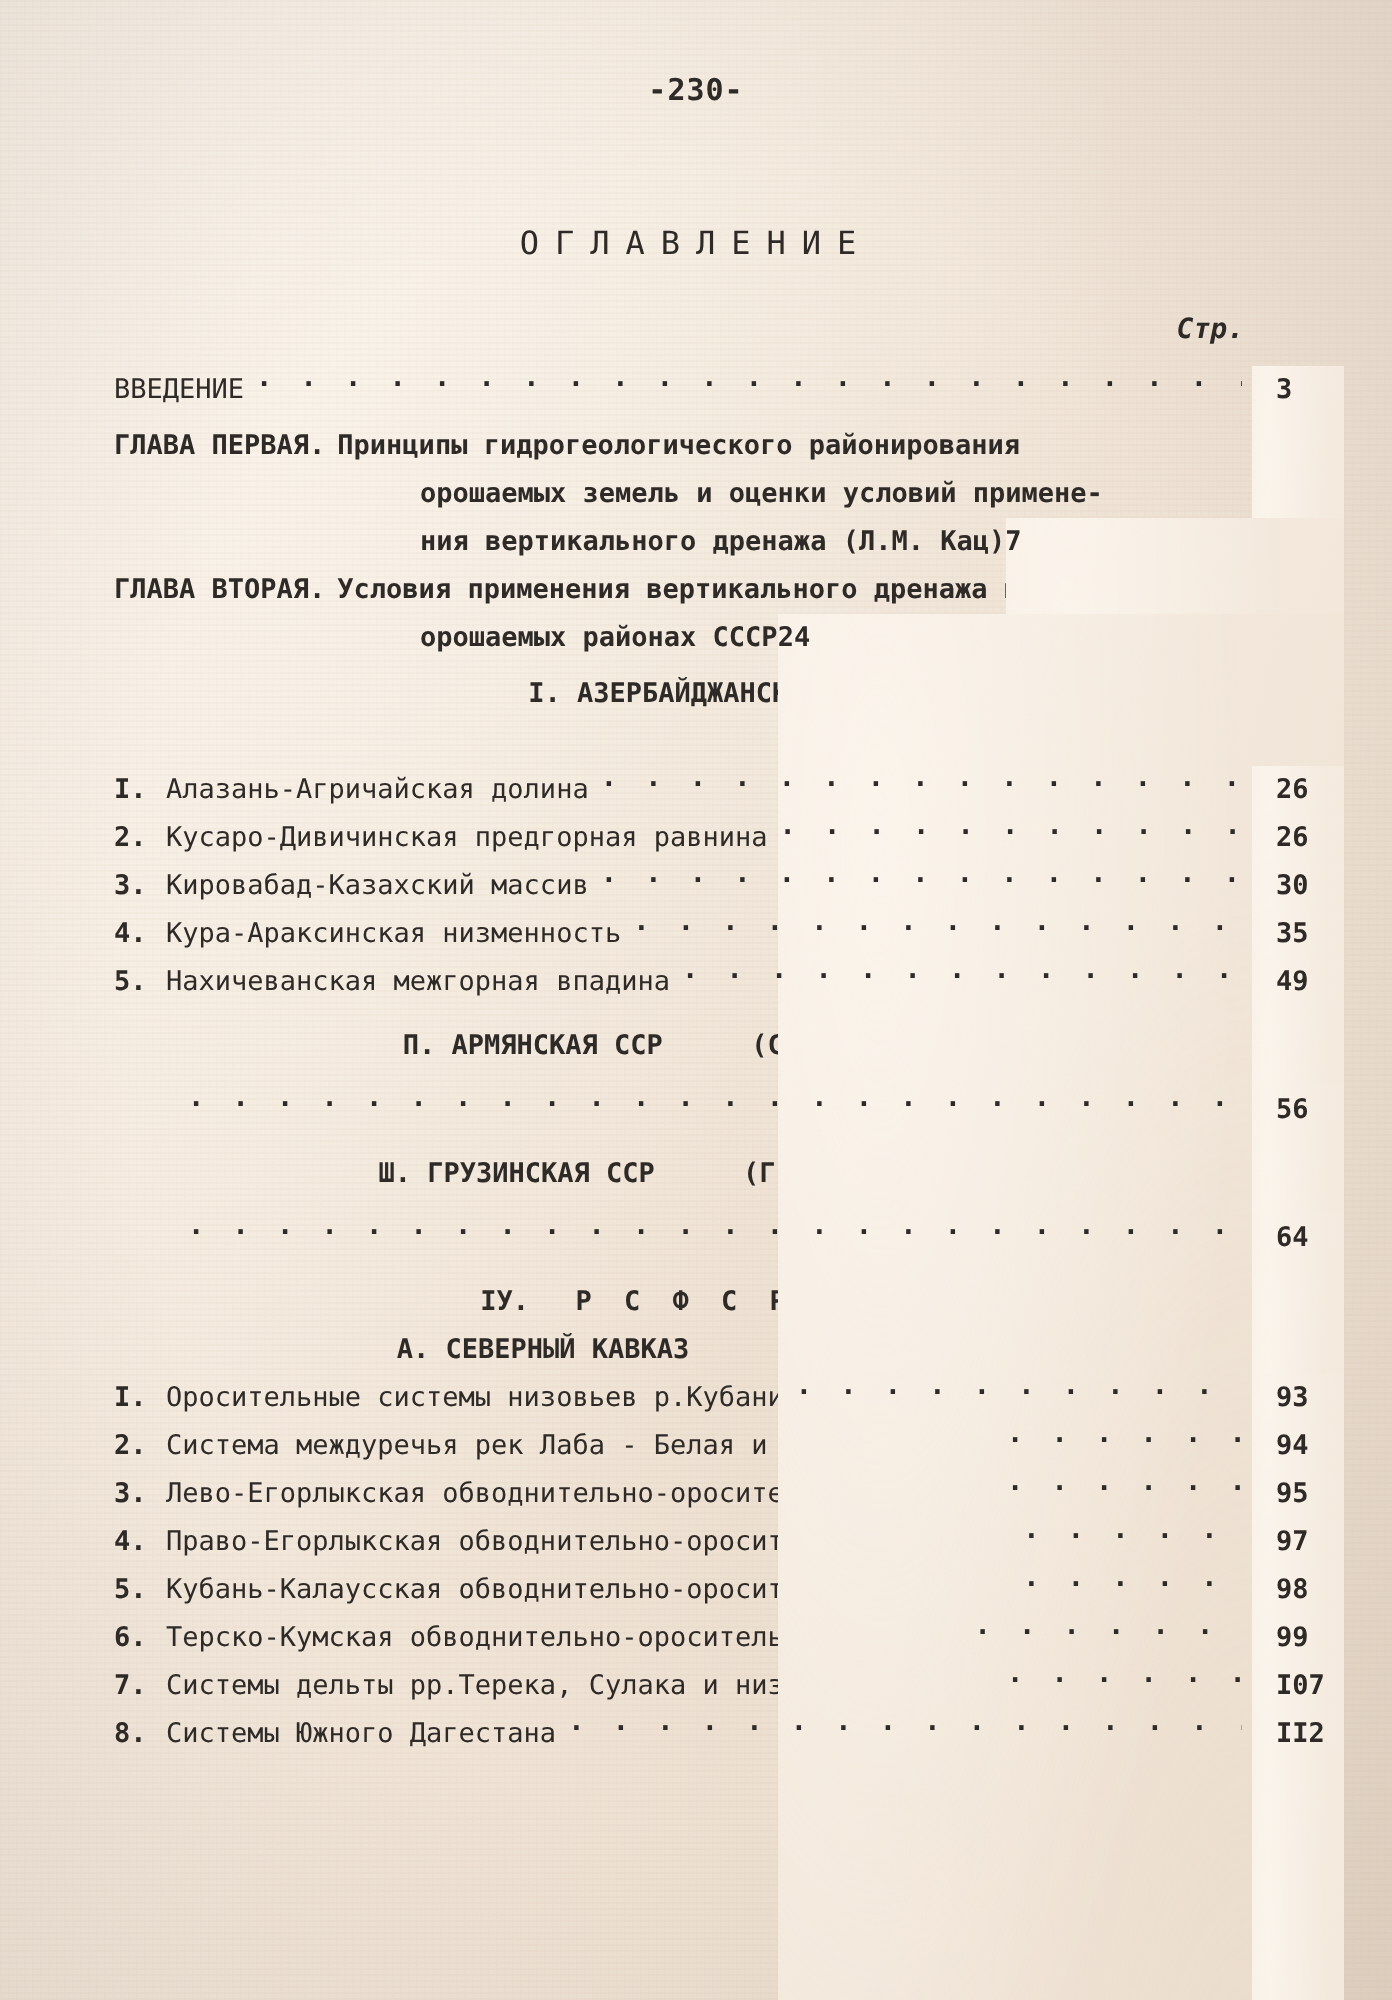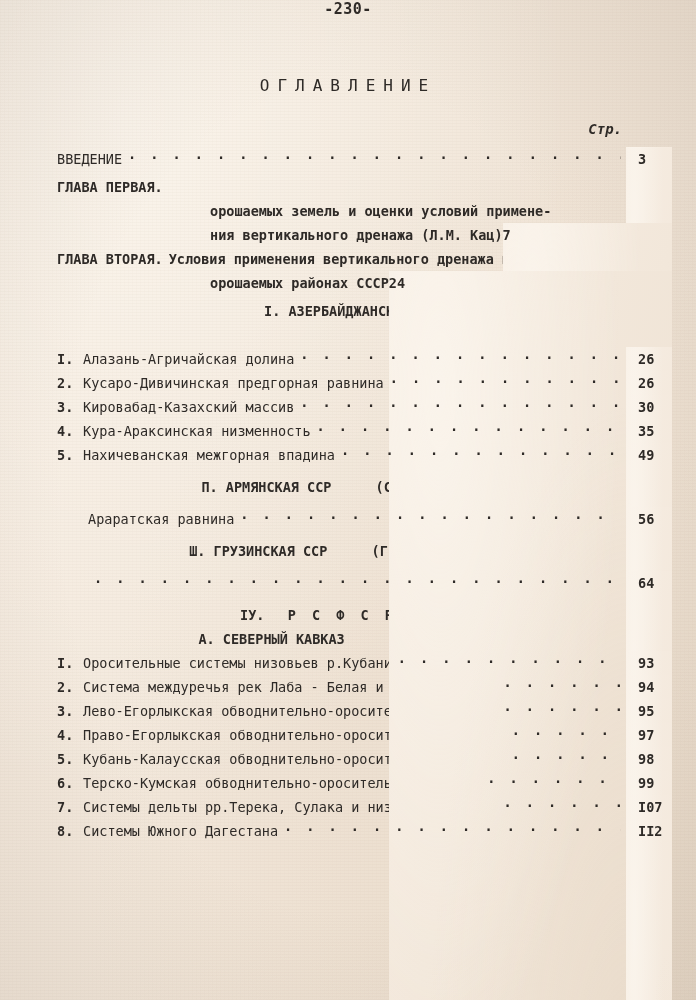--- a/index.html
+++ b/index.html
@@ -45,20 +45,21 @@
   .ink {
     position: relative;
     z-index: 2;
   }
 
   
   .folio {
     text-align: center;
     font-size: 15px;
     letter-spacing: .5px;
+    padding-top: 36px;
     font-weight: 600;
   }
 
   .doc-title {
     text-align: center;
     font-size: 16px;
     font-weight: 400;
     letter-spacing: 8px;
     margin-top: 58px;
   }
@@ -188,20 +189,21 @@
         <span class="leader"></span>
         <span class="page">3</span>
       </div>
 
       <div class="spacer4"></div>
 
       <div class="chapter">
         <div class="first">
           <span class="txt">ГЛАВА ПЕРВАЯ.</span>
           <span style="width:6px"></span>
+          <span class="txt">Принципы гидрогеологического районирования</span>
         </div>
         <div class="cont">
           <span class="txt">орошаемых земель и оценки условий примене-</span>
         </div>
         <div class="cont" style="padding-left:153px">
           <span class="txt">ния вертикального дренажа (Л.М. Кац)</span>
           <span class="leader" style="flex:1 1 auto"></span>
           <span class="page">7</span>
         </div>
       </div>
@@ -258,21 +260,20 @@
       </div>
 
       <div class="spacer8"></div>
 
       <div class="section-head">
         <span>П. АРМЯНСКАЯ ССР</span>
         <span class="author">(С.Г. Карапетян)</span>
       </div>
       <div class="spacer8"></div>
       <div class="row indent-entry">
-        <span class="label">Араратская равнина</span>
         <span class="leader"></span>
         <span class="page">56</span>
       </div>
 
       <div class="spacer8"></div>
 
       <div class="section-head">
         <span>Ш. ГРУЗИНСКАЯ ССР</span>
         <span class="author">(Г.А. Гогинашвили)</span>
       </div>

